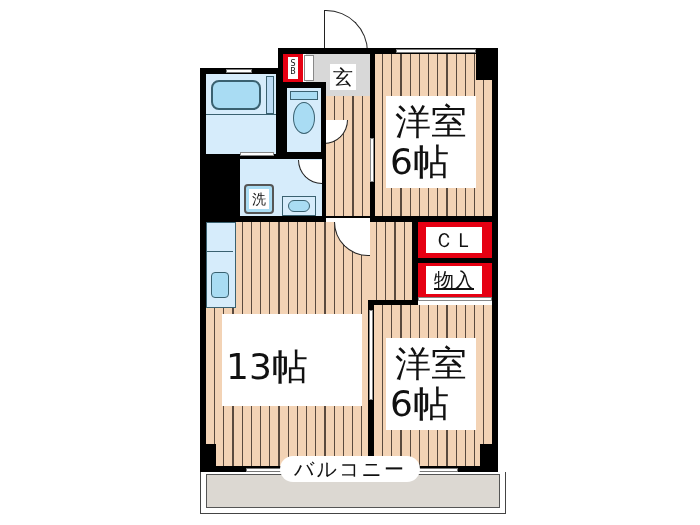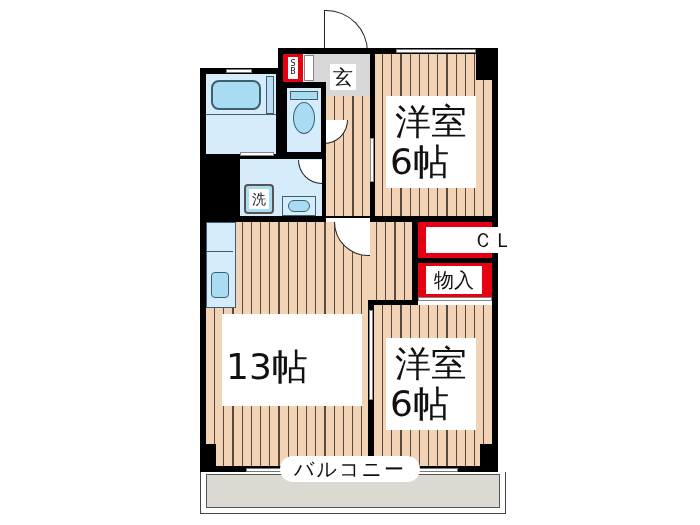--- a/index.html
+++ b/index.html
@@ -85,24 +85,24 @@
   <div class="wet" style="left:206px;top:222px;width:28px;height:84px;border:1px solid #3a6170;"></div>
   <div class="abs" style="left:207px;top:251px;width:26px;height:1px;background:#3a6170;"></div>
   <div class="fixture" style="left:211px;top:272px;width:18px;height:26px;border-radius:4px;border-width:1.5px;"></div>
 
   <div class="label-box" style="left:222px;top:314px;width:136px;height:92px;flex-direction:column;align-items:flex-start;padding-left:4px;">
     <span style="font-size:36px;margin-top:14px;">13帖</span>
   </div>
 
   <div class="wall" style="left:412px;top:218px;width:6px;height:86px;"></div>
   <div class="red" style="left:418px;top:222px;width:74px;height:36px;"></div>
-  <div class="label-box" style="left:426px;top:227px;width:56px;height:26px;font-size:20px;padding-left:39px;">ＣＬ</div>
+  <div class="label-box" style="left:426px;top:227px;width:56px;height:26px;font-size:20px;">ＣＬ</div>
   <div class="wall" style="left:412px;top:258px;width:86px;height:5px;"></div>
   <div class="red" style="left:418px;top:263px;width:74px;height:34px;"></div>
-  <div class="label-box" style="left:426px;top:266px;width:56px;height:28px;font-size:20px;">物入</div>
+  <div class="label-box" style="left:426px;top:266px;width:56px;height:28px;font-size:20px;text-decoration:underline;">物入</div>
   <div class="abs" style="left:418px;top:297px;width:74px;height:4px;background:#fff;border:1px solid #888;"></div>
 
   <div class="wall" style="left:368px;top:300px;width:50px;height:5px;"></div>
 
   <div class="floor" style="left:374px;top:305px;width:118px;height:161px;"></div>
   <div class="wall" style="left:368px;top:300px;width:6px;height:166px;"></div>
   <div class="abs" style="left:369px;top:310px;width:4px;height:90px;background:#fff;border:1px solid #888;"></div>
 
   <div class="label-box" style="left:386px;top:96px;width:90px;height:92px;flex-direction:column;">
     <span style="font-size:36px;">洋室</span>

